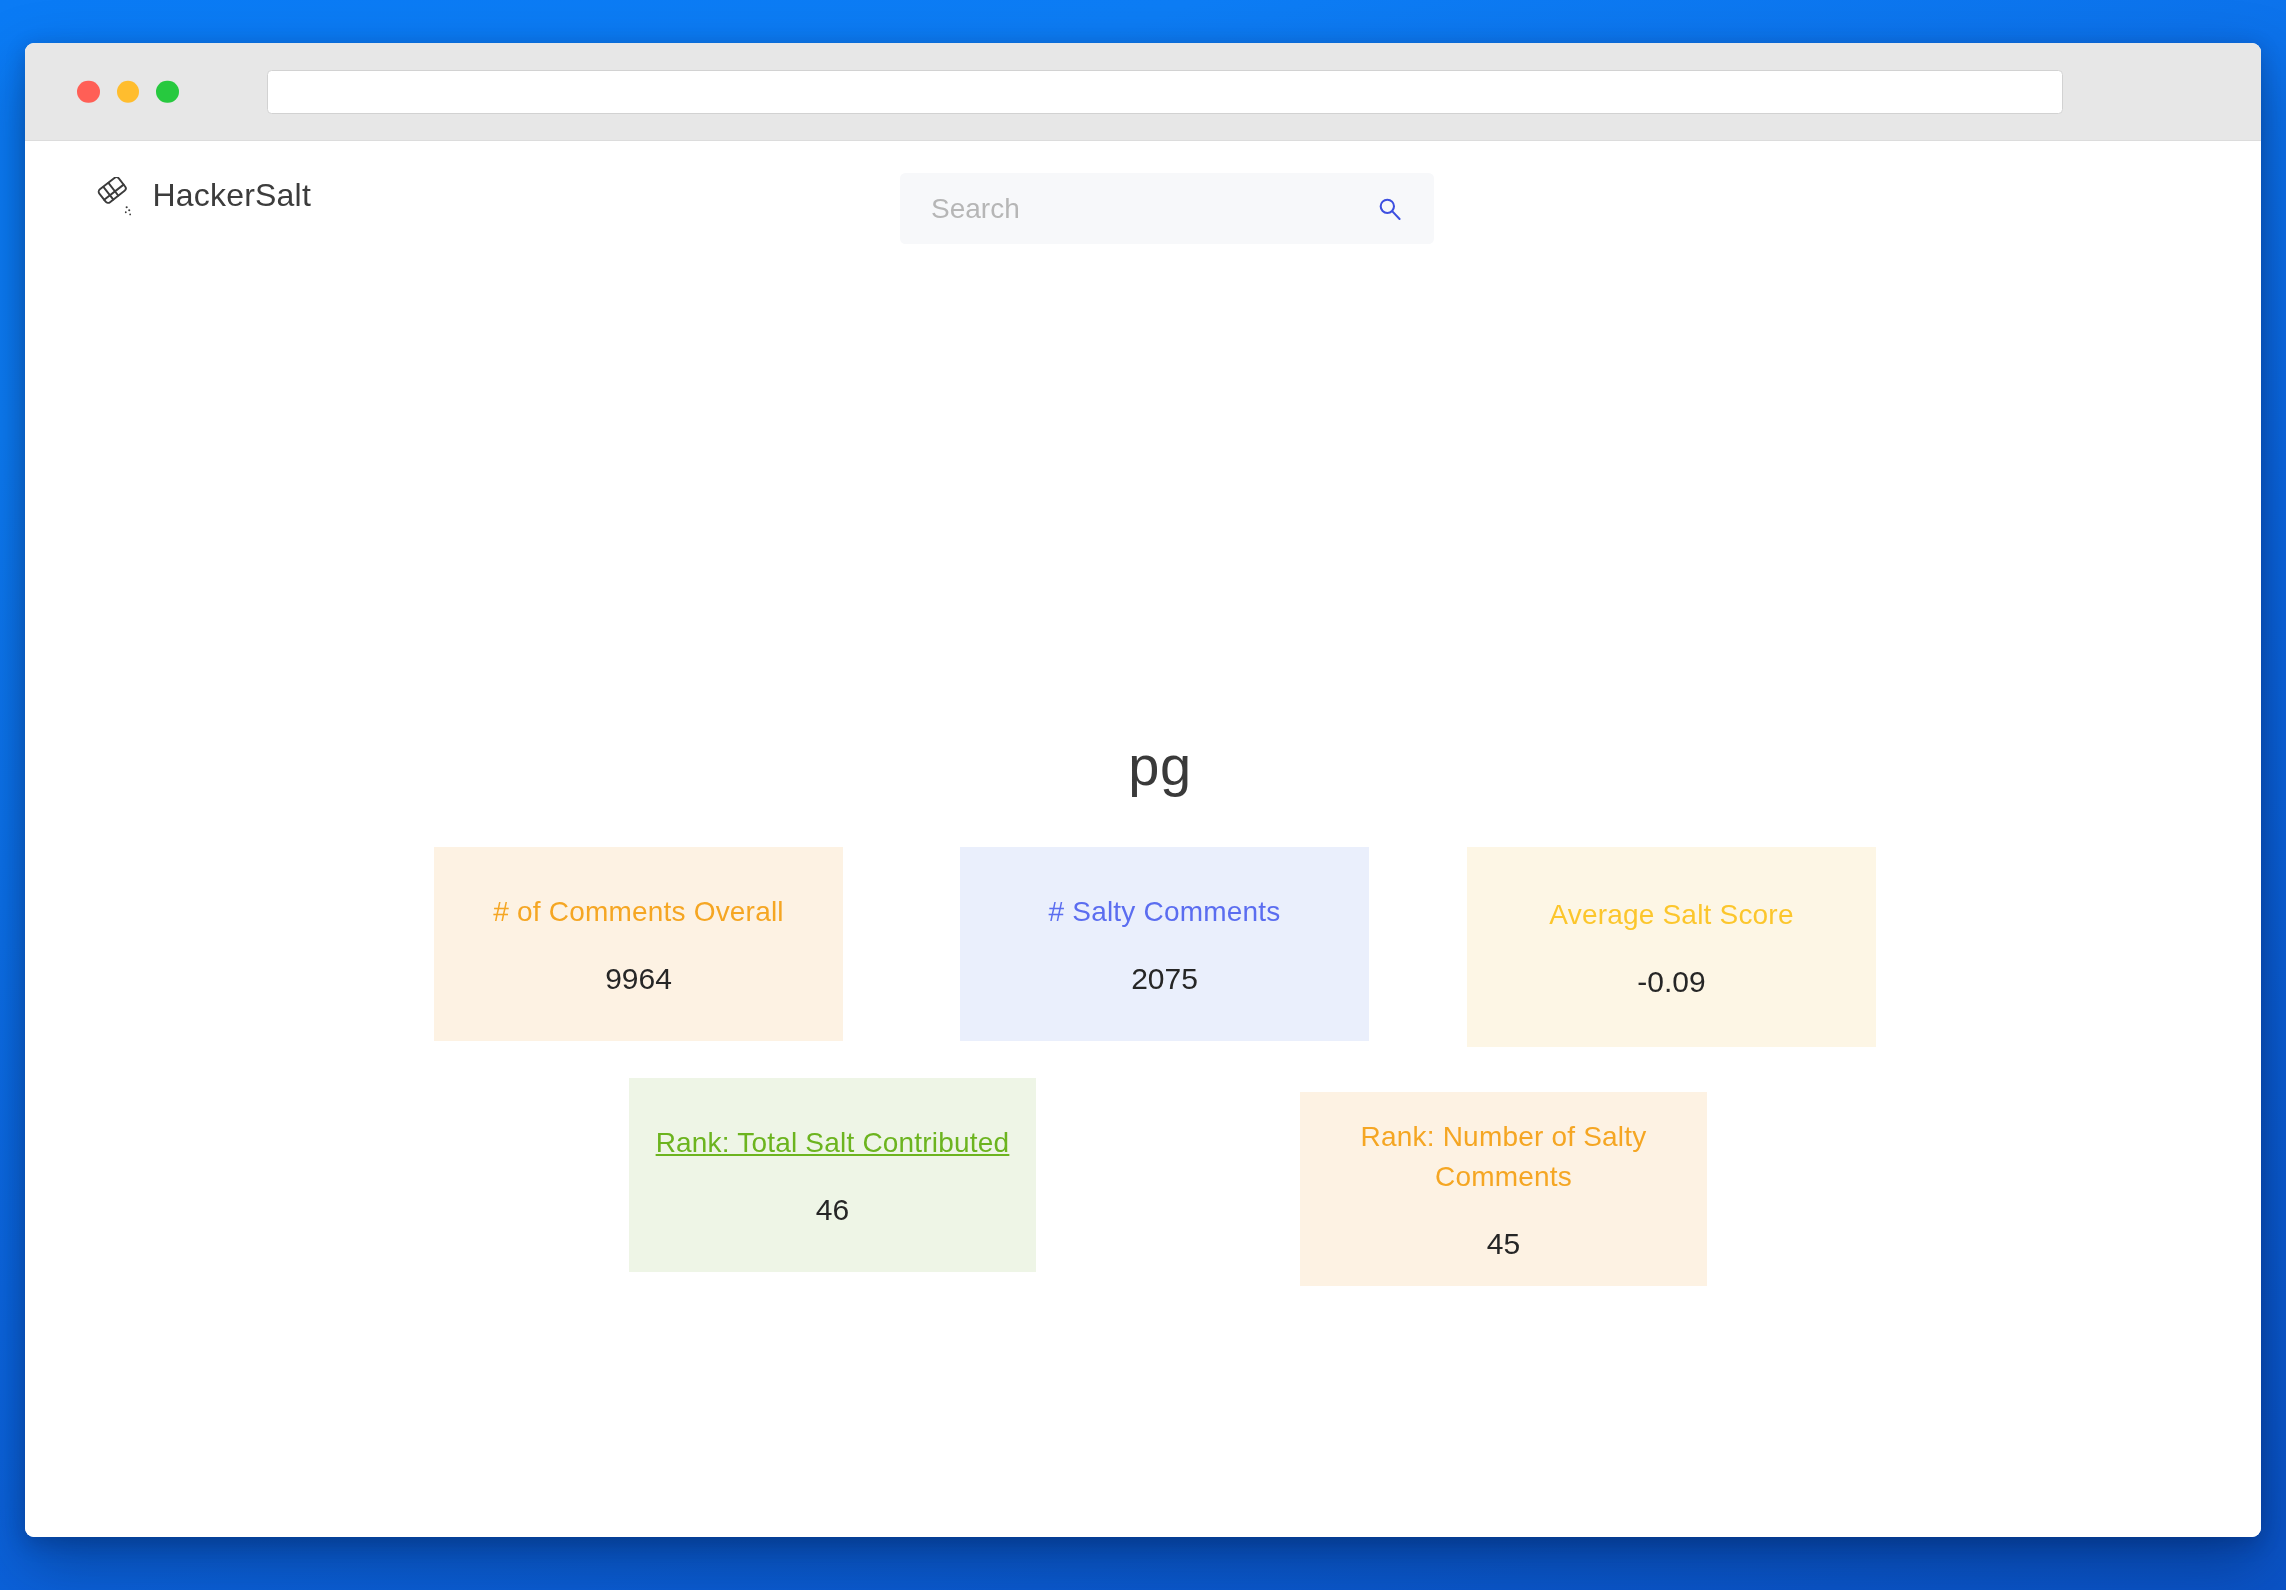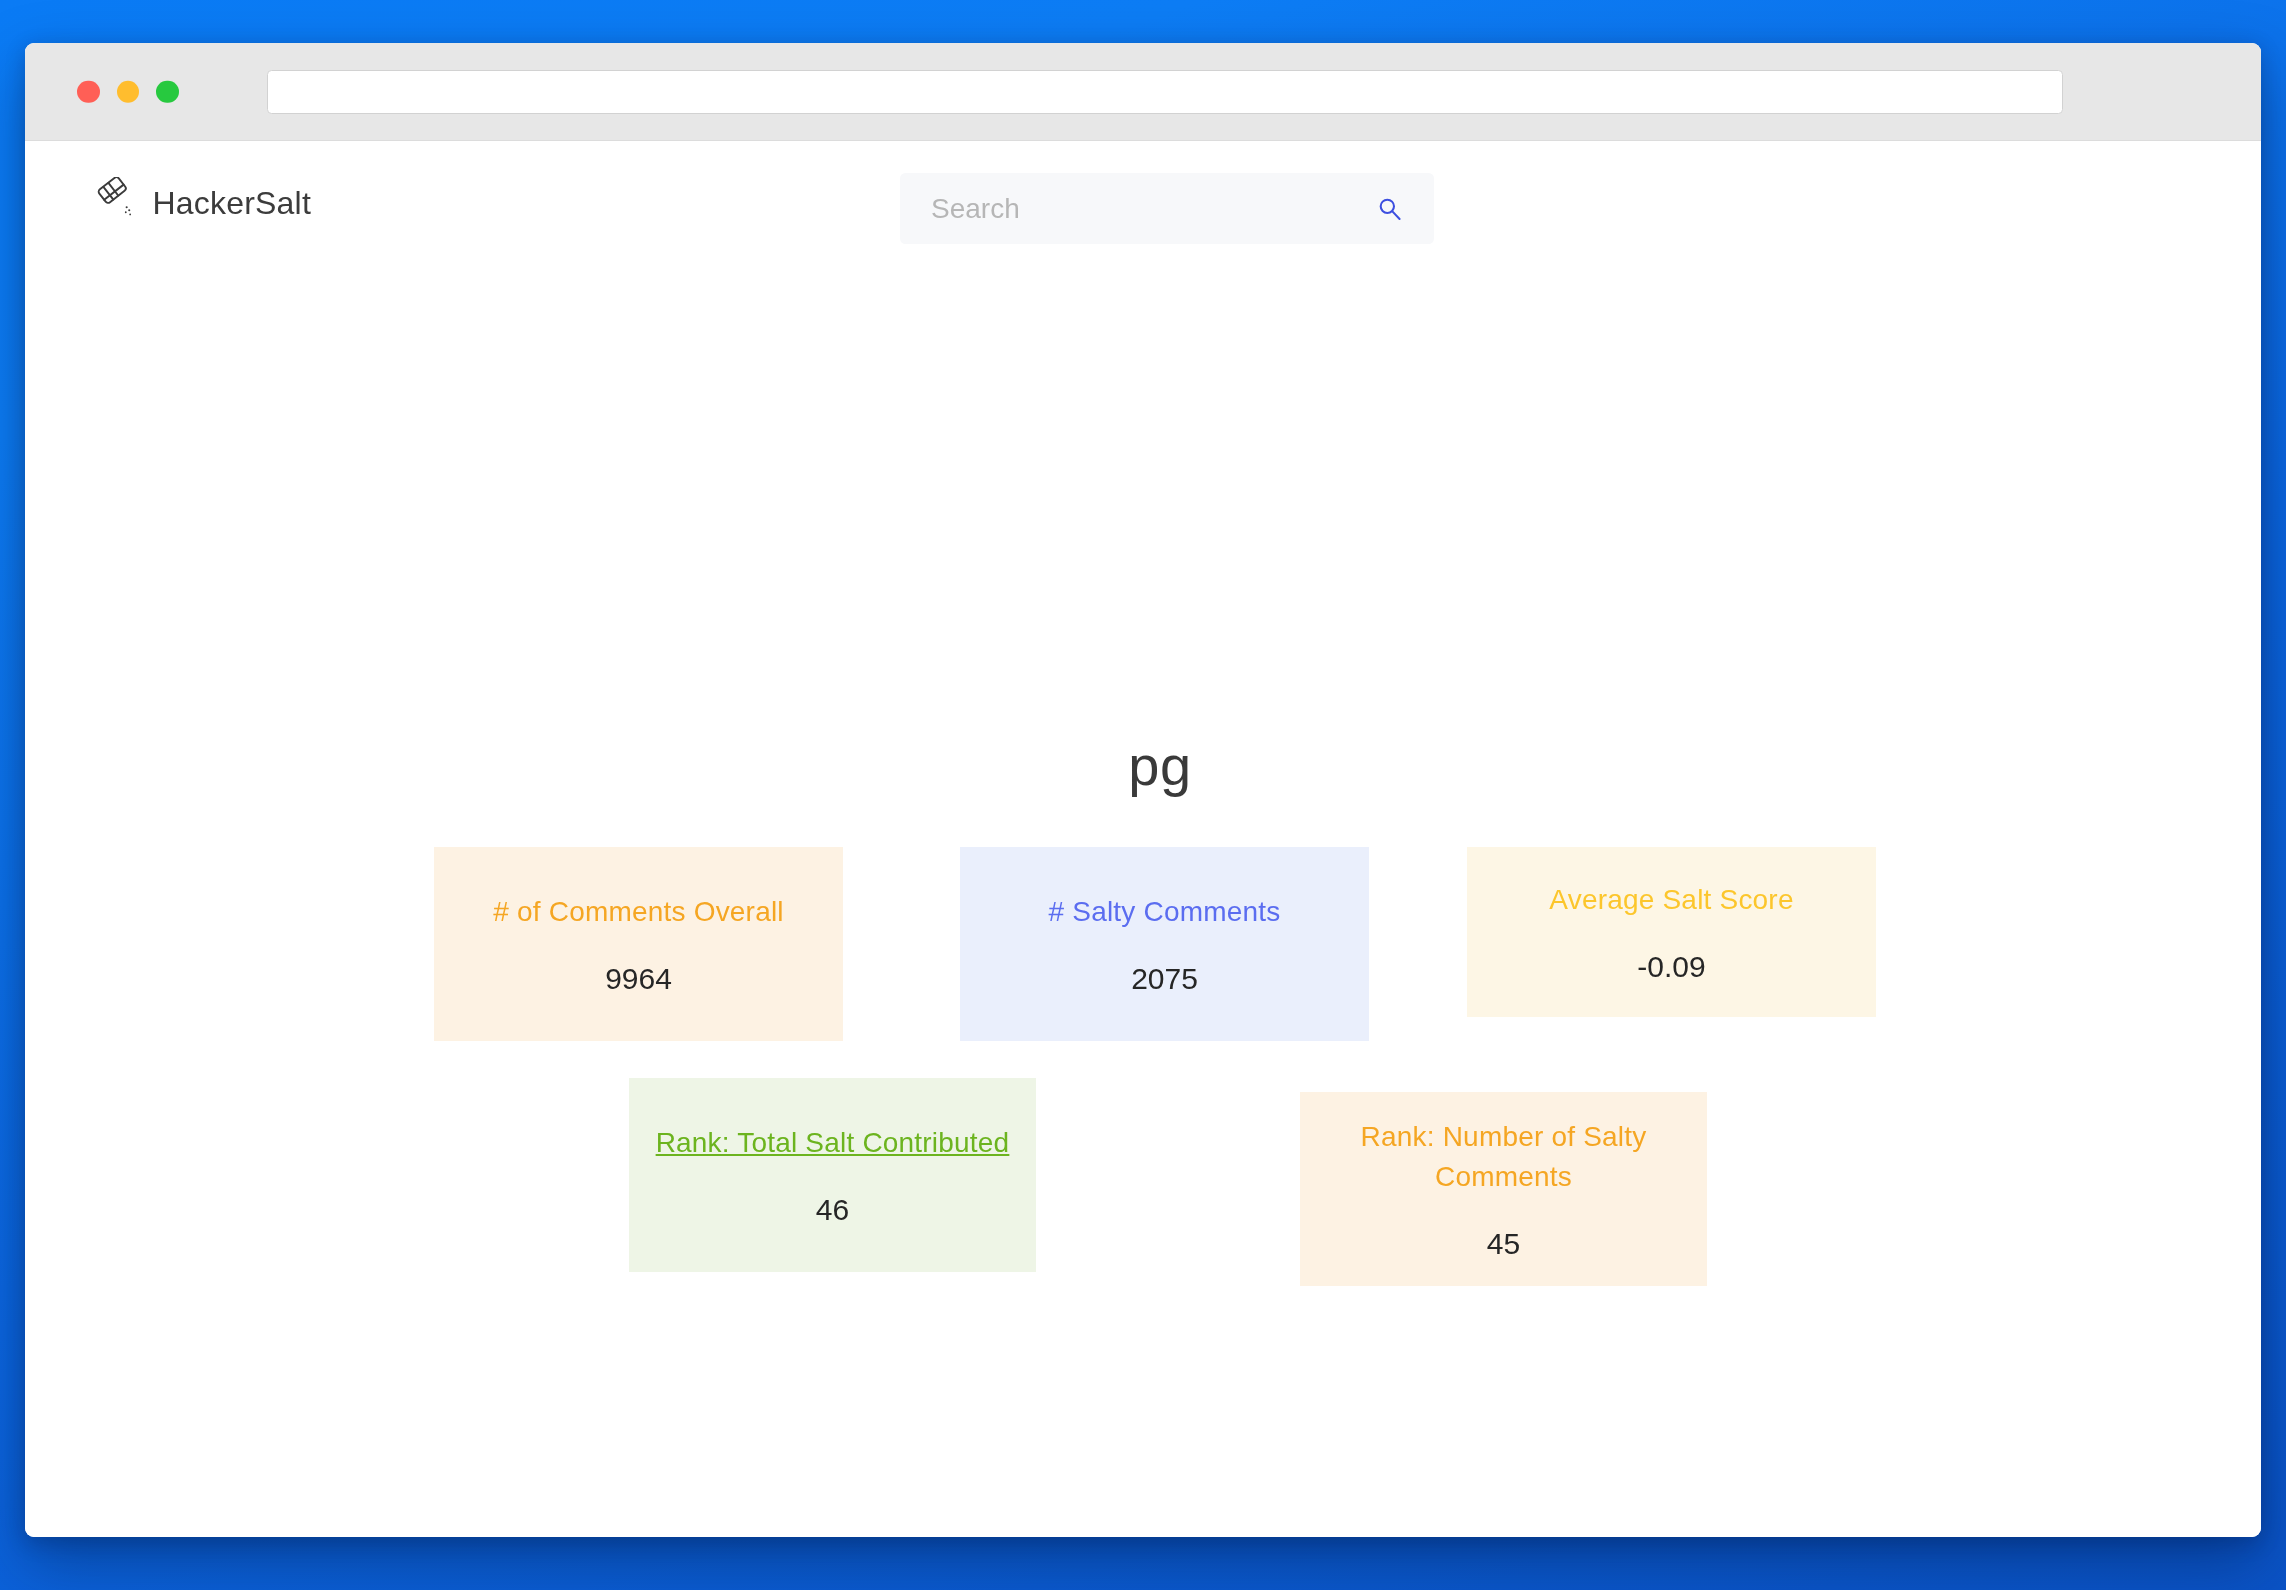--- a/index.html
+++ b/index.html
@@ -91,21 +91,21 @@
   
   #site-header {
     position: relative;
     height: 136px;
   }
   #brand {
     position: absolute;
     left: 71px;
     top: 36px;
     display: flex;
-    align-items: flex-end;
+    align-items: flex-start;
     gap: 14.5px;
   }
   #brand-icon { display: block; }
   #brand-name {
     font-size: 32px;
     color: #3c3c3c;
     letter-spacing: 0.2px;
   }
 
   #search-box {
@@ -180,21 +180,21 @@
   }
   #card-comments-overall .stat-label { color: #f5a623; }
 
   #card-salty-comments {
     left: 935px; top: 706px; width: 409px; height: 194px;
     background: #eaeffc;
   }
   #card-salty-comments .stat-label { color: #5b6df0; }
 
   #card-avg-salt-score {
-    left: 1442px; top: 706px; width: 409px; height: 170px;
+    left: 1442px; top: 706px; width: 409px; height: 200px;
     background: #fdf6e5;
     text-align: center;
   }
   #card-avg-salt-score .stat-label { color: #fcc62c; }
 
   
   #card-rank-total-salt {
     left: 604px;  top: 937px; width: 407px; height: 194px;
     background: #eef5e6;
   }

